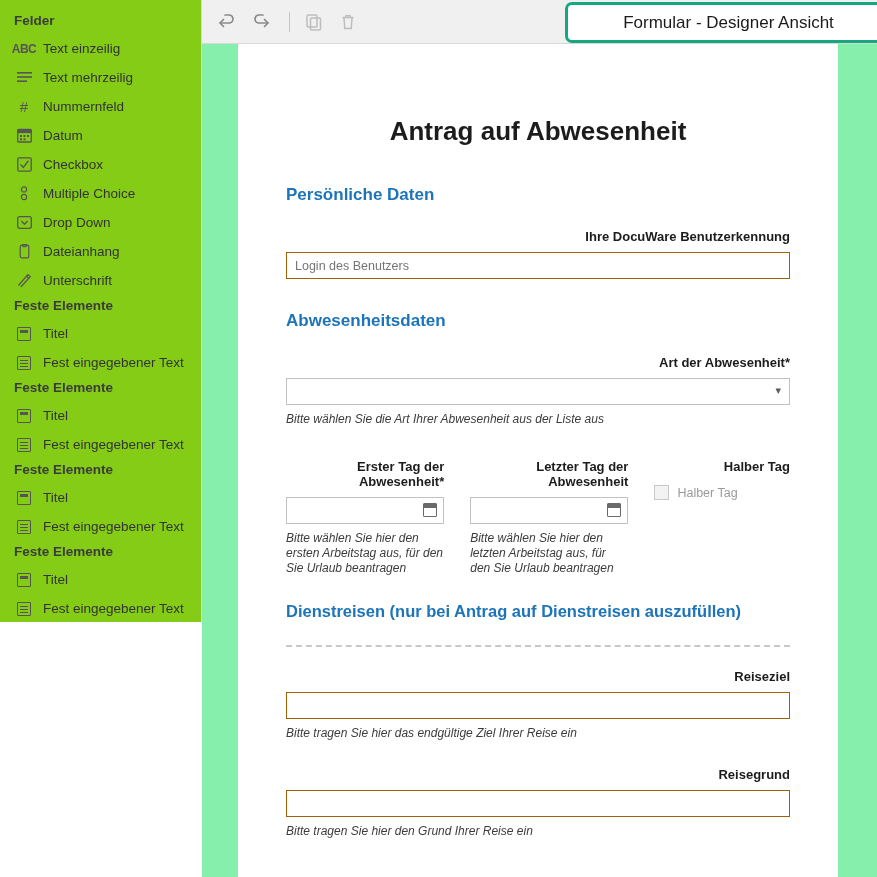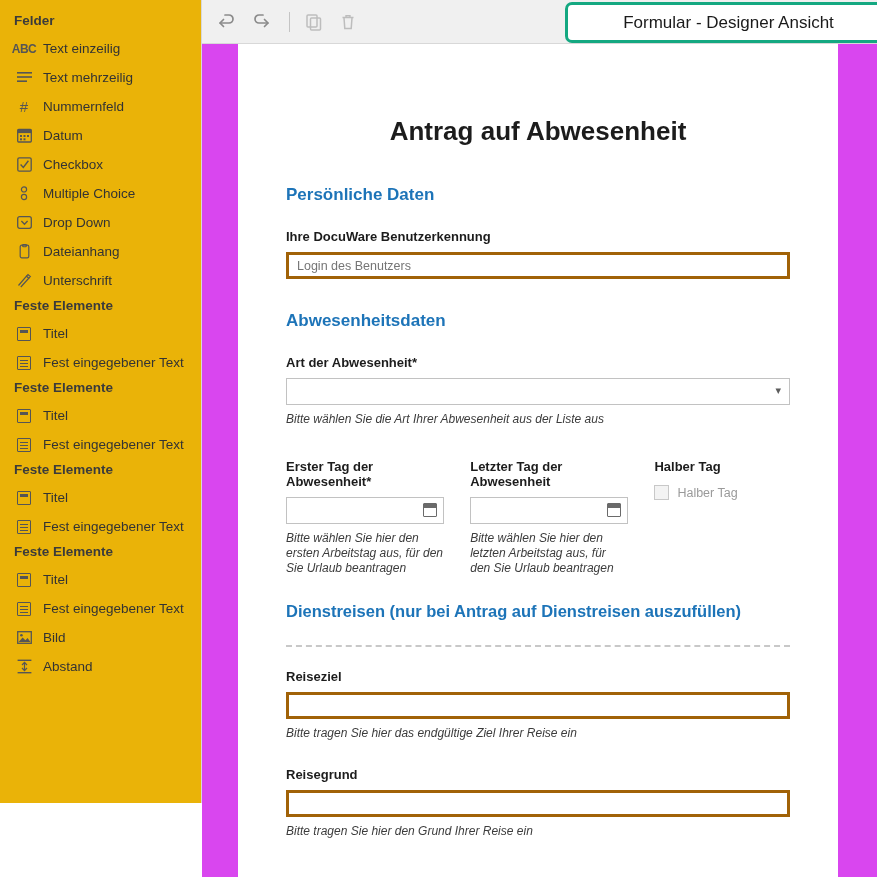--- a/index.html
+++ b/index.html
@@ -13,22 +13,22 @@
   #app {
     position: relative;
     width: 877px; height: 877px;
     display: flex;
     background: #ffffff;
   }
 
   
   .sidebar {
     width: 202px;
-    height: 803px;
-    background: #eab308;
+    height: 622px;
+    background: #84cc16;
     border-right: 1px solid #d8d8d8;
     padding: 10px 0 0 0;
     overflow: hidden;
     flex: 0 0 202px;
   }
   .side-group-title {
     font-size: 13.5px;
     font-weight: bold;
     color: #3b3b3b;
     padding: 3px 0 6px 14px;
@@ -136,21 +136,21 @@
     justify-content: center;
     font-size: 17px;
     color: #1a1a1a;
     z-index: 30;
   }
 
   
   .canvas-wrap {
     position: relative;
     height: 833px;
-    background: #d946ef;
+    background: #86efac;
     overflow: hidden;
   }
   .page {
     position: absolute;
     left: 36px;
     top: 0;
     width: 600px;
     min-height: 833px;
     background: #ffffff;
     padding: 30px 48px 10px 48px;
@@ -167,25 +167,26 @@
     font-weight: bold;
     color: #1d74b8;
     margin: 0 0 24px 0;
   }
   .section-head.wide { font-size: 16.5px; }
   .field-label {
     font-size: 13px;
     font-weight: bold;
     color: #1c1c1c;
     margin-bottom: 8px;
+    text-align: right;
   }
   .text-input {
     width: 100%;
     height: 27px;
-    border: 3px solid #a16207;
+    border: 1px solid #a16207;
     background: #ffffff;
     font-size: 12.5px;
     color: #9a9a9a;
     padding: 4px 8px;
     font-family: "Liberation Sans", sans-serif;
   }
   .hint {
     font-size: 12px;
     font-style: italic;
     color: #3c3c3c;

